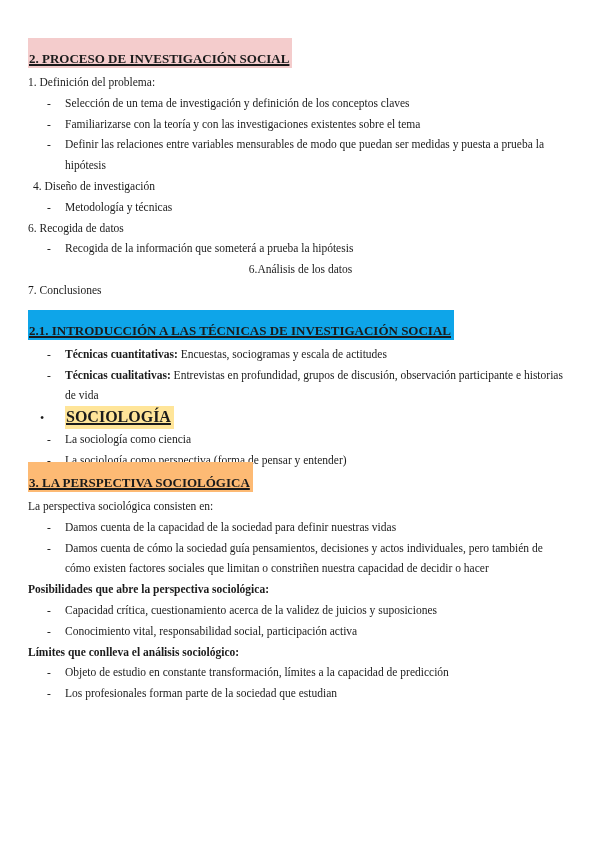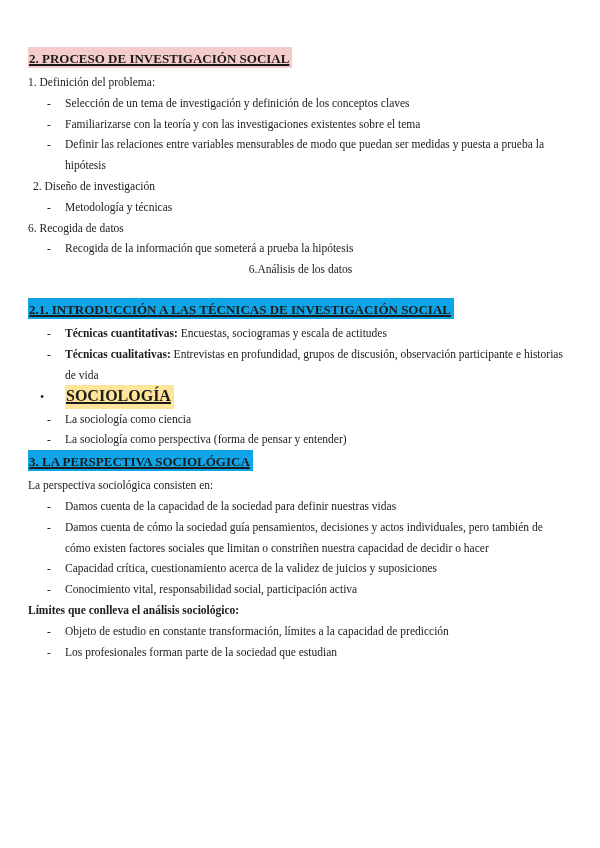--- a/index.html
+++ b/index.html
@@ -22,27 +22,27 @@
   .dash { display:flex; }
   .dash .marker { flex:0 0 37px; box-sizing:border-box; padding-left:19px; }
   .dash .txt { flex:1 1 auto; }
   .bull { display:flex; align-items:baseline; }
   .bull .marker { flex:0 0 37px; box-sizing:border-box; padding-left:12px; font-size:12px; }
   .b { font-weight:700; }
   .heading { font-weight:700; font-size:13px; line-height:21px; margin:1px 0 3px 0; }
   .heading .hl {
     text-decoration:underline;
     text-decoration-thickness:2px;
-    padding:4px 3px 2px 1px;
+    padding:13px 3px 2px 1px;
     font-family:Liberation Serif, serif;
   }
   .hl-pink    { background-color:#f4cccc; }
   .hl-blue    { background-color:#0ea5e9; }
   .hl-yellow  { background-color:#ffe599; }
-  .hl-magenta { background-color:#0ea5e9; }
+  .hl-magenta { background-color:#fdba74; }
   .bullhead {
     font-weight:700; font-size:16px;
     text-decoration:underline;
     text-decoration-thickness:2px;
     padding:1px 3px 1.5px 1px;
   }
   .spacer { height:18px; }
 </style>
 </head>
 <body>
@@ -60,33 +60,34 @@
   <div class="line dash">
     <span class="marker">-</span>
     <span class="txt">Familiarizarse con la teoría y con las investigaciones existentes sobre el tema</span>
   </div>
 
   <div class="line dash">
     <span class="marker">-</span>
     <span class="txt">Definir las relaciones entre variables mensurables de modo que puedan ser medidas y puesta a prueba la hipótesis</span>
   </div>
 
-  <div class="line num ind">2. Diseño de investigación</div>
+  <div class="line num ind">4. Diseño de investigación</div>
   <div class="line dash">
     <span class="marker">-</span>
     <span class="txt">Metodología y técnicas</span>
   </div>
 
   <div class="line num">6. Recogida de datos</div>
   <div class="line dash">
     <span class="marker">-</span>
     <span class="txt">Recogida de la información que someterá a prueba la hipótesis</span>
   </div>
 
   <div class="line num ind-sm">6.Análisis de los datos</div>
+  <div class="line num">7. Conclusiones</div>
 
   <div class="spacer"></div>
 
   <div class="line heading"><span class="hl hl-blue">2.1. INTRODUCCIÓN A LAS TÉCNICAS DE INVESTIGACIÓN SOCIAL</span></div>
 
   <div class="line dash">
     <span class="marker">-</span>
     <span class="txt"><span class="b">Técnicas cuantitativas:</span><span> Encuestas, sociogramas y escala de actitudes</span></span>
   </div>
   <div class="line dash">
@@ -114,20 +115,21 @@
 
   <div class="line dash">
     <span class="marker">-</span>
     <span class="txt">Damos cuenta de la capacidad de la sociedad para definir nuestras vidas</span>
   </div>
   <div class="line dash">
     <span class="marker">-</span>
     <span class="txt">Damos cuenta de cómo la sociedad guía pensamientos, decisiones y actos individuales, pero también de cómo existen factores sociales que limitan o constriñen nuestra capacidad de decidir o hacer</span>
   </div>
 
+  <div class="line b">Posibilidades que abre la perspectiva sociológica:</div>
 
   <div class="line dash">
     <span class="marker">-</span>
     <span class="txt">Capacidad crítica, cuestionamiento acerca de la validez de juicios y suposiciones</span>
   </div>
   <div class="line dash">
     <span class="marker">-</span>
     <span class="txt">Conocimiento vital, responsabilidad social, participación activa</span>
   </div>
 

